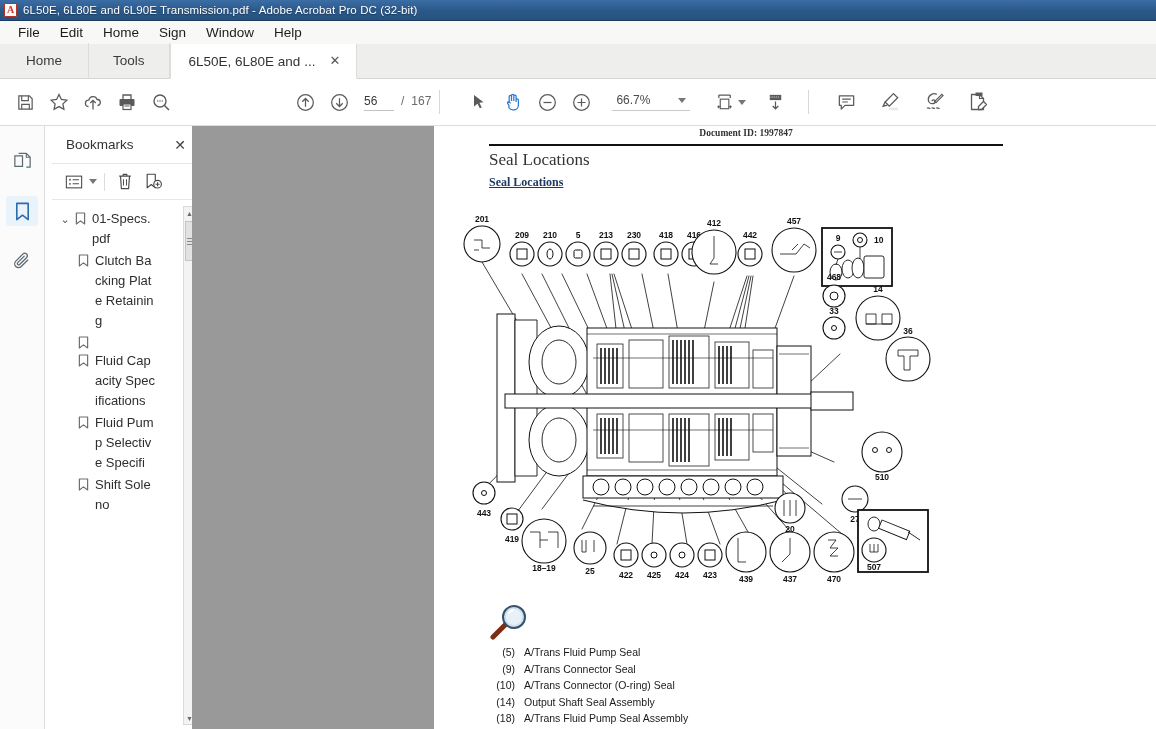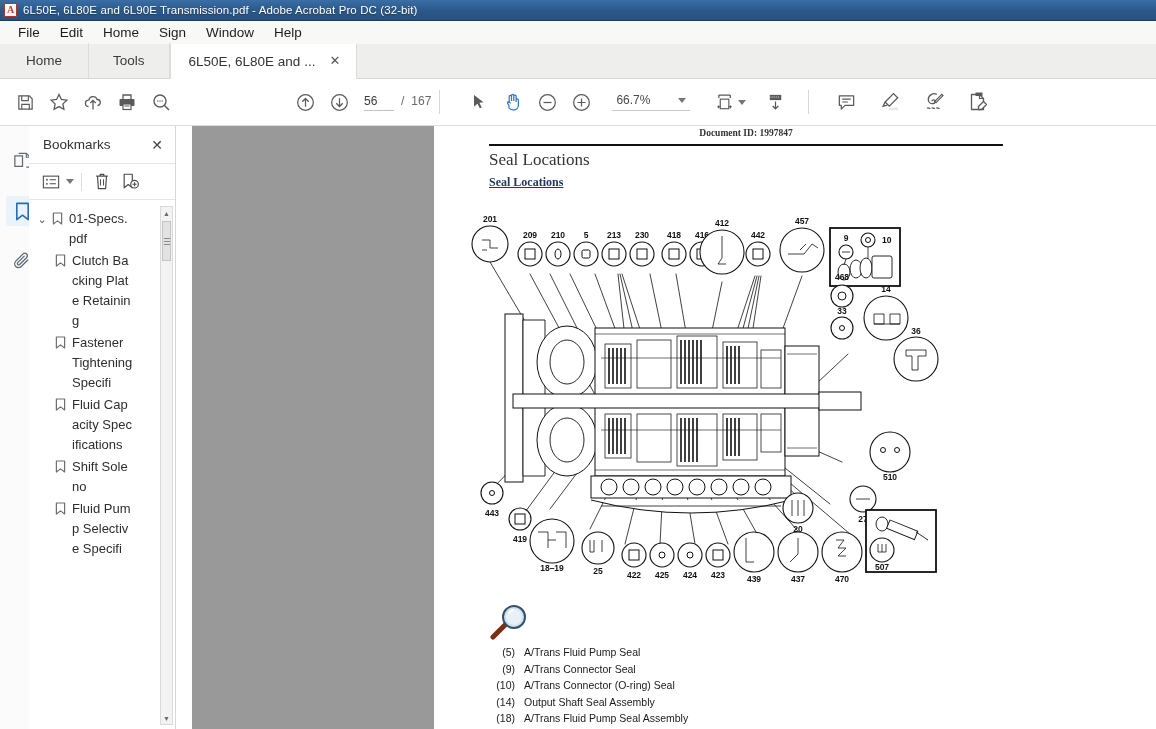--- a/index.html
+++ b/index.html
@@ -106,21 +106,21 @@
     padding-top: 20px; gap: 20px;
   }
   .rail-btn {
     width: 32px; height: 30px; display: flex; align-items: center;
     justify-content: center; color: #5d6b74; border-radius: 3px;
   }
   .rail-btn.active { color: #2b6cb0; background: #eaf2fa; }
 
   
   .bmpanel {
-    position: absolute; left: 29px; top: 126px; width: 147px; height: 603px;
+    position: absolute; left: 52px; top: 126px; width: 147px; height: 603px;
     background: #ffffff; border-right: 1px solid #d8d8d8;
     display: flex; flex-direction: column;
   }
   .bm-header {
     height: 38px; display: flex; align-items: center;
     justify-content: space-between; padding: 0 12px 0 14px;
     border-bottom: 1px solid #e6e6e6;
   }
   .bm-title { font-size: 13.5px; color: #333; }
   .bm-close { font-size: 14px; color: #444; line-height: 1; }
@@ -201,21 +201,21 @@
   .doc-h1 {
     position: absolute; left: 55px; top: 24px;
     font-size: 17px; color: #333; font-family: "Liberation Serif", serif;
   }
   .doc-link {
     position: absolute; left: 55px; top: 49px;
     font-size: 12px; font-weight: bold; color: #1f3864;
     text-decoration: underline; font-family: "Liberation Serif", serif;
   }
 
-  .figure { position: absolute; left: 16px; top: 88px; width: 624px; height: 375px; }
+  .figure { position: absolute; left: 8px; top: 88px; width: 624px; height: 375px; }
 
   
   .legend { position: absolute; left: 55px; top: 478px; width: 520px; }
   .magnifier { position: relative; width: 46px; height: 36px; margin-bottom: 4px; }
   .legend-row {
     display: flex; gap: 9px; font-size: 10.5px; color: #1a1a1a;
     line-height: 16.5px; font-family: "Liberation Sans", sans-serif;
   }
   .legend-num { width: 26px; text-align: right; flex: 0 0 26px; }
   .legend-text { white-space: nowrap; }
@@ -467,48 +467,47 @@
         </span>
         <span class="bm-label">Clutch Backing Plate Retaining</span>
       </div>
 
       <div class="bm-node child">
         <span class="bm-ico">
           <svg width="11" height="13" viewBox="0 0 12 14">
               <path d="M1.5 1h9v12l-4.5-3.4L1.5 13z" fill="none" stroke="#6e6e6e" stroke-width="1.3" stroke-linejoin="round"></path>
             </svg>
         </span>
-        <span class="bm-label">Fastener Tightening Specifi</span>
       </div>
 
       <div class="bm-node child">
         <span class="bm-ico">
           <svg width="11" height="13" viewBox="0 0 12 14">
               <path d="M1.5 1h9v12l-4.5-3.4L1.5 13z" fill="none" stroke="#6e6e6e" stroke-width="1.3" stroke-linejoin="round"></path>
             </svg>
         </span>
         <span class="bm-label">Fluid Capacity Specifications</span>
       </div>
 
       <div class="bm-node child">
         <span class="bm-ico">
           <svg width="11" height="13" viewBox="0 0 12 14">
               <path d="M1.5 1h9v12l-4.5-3.4L1.5 13z" fill="none" stroke="#6e6e6e" stroke-width="1.3" stroke-linejoin="round"></path>
             </svg>
         </span>
-        <span class="bm-label">Shift Soleno</span>
+        <span class="bm-label">Fluid Pump Selective Specifi</span>
       </div>
 
       <div class="bm-node child">
         <span class="bm-ico">
           <svg width="11" height="13" viewBox="0 0 12 14">
               <path d="M1.5 1h9v12l-4.5-3.4L1.5 13z" fill="none" stroke="#6e6e6e" stroke-width="1.3" stroke-linejoin="round"></path>
             </svg>
         </span>
-        <span class="bm-label">Fluid Pump Selective Specifi</span>
+        <span class="bm-label">Shift Soleno</span>
       </div>
 
       <div class="bm-scroll">
         <div class="arrow">▲</div>
         <div class="bm-thumb">
             <i></i>
           </div>
         <div class="arrow bot">▼</div>
       </div>
     </div>

